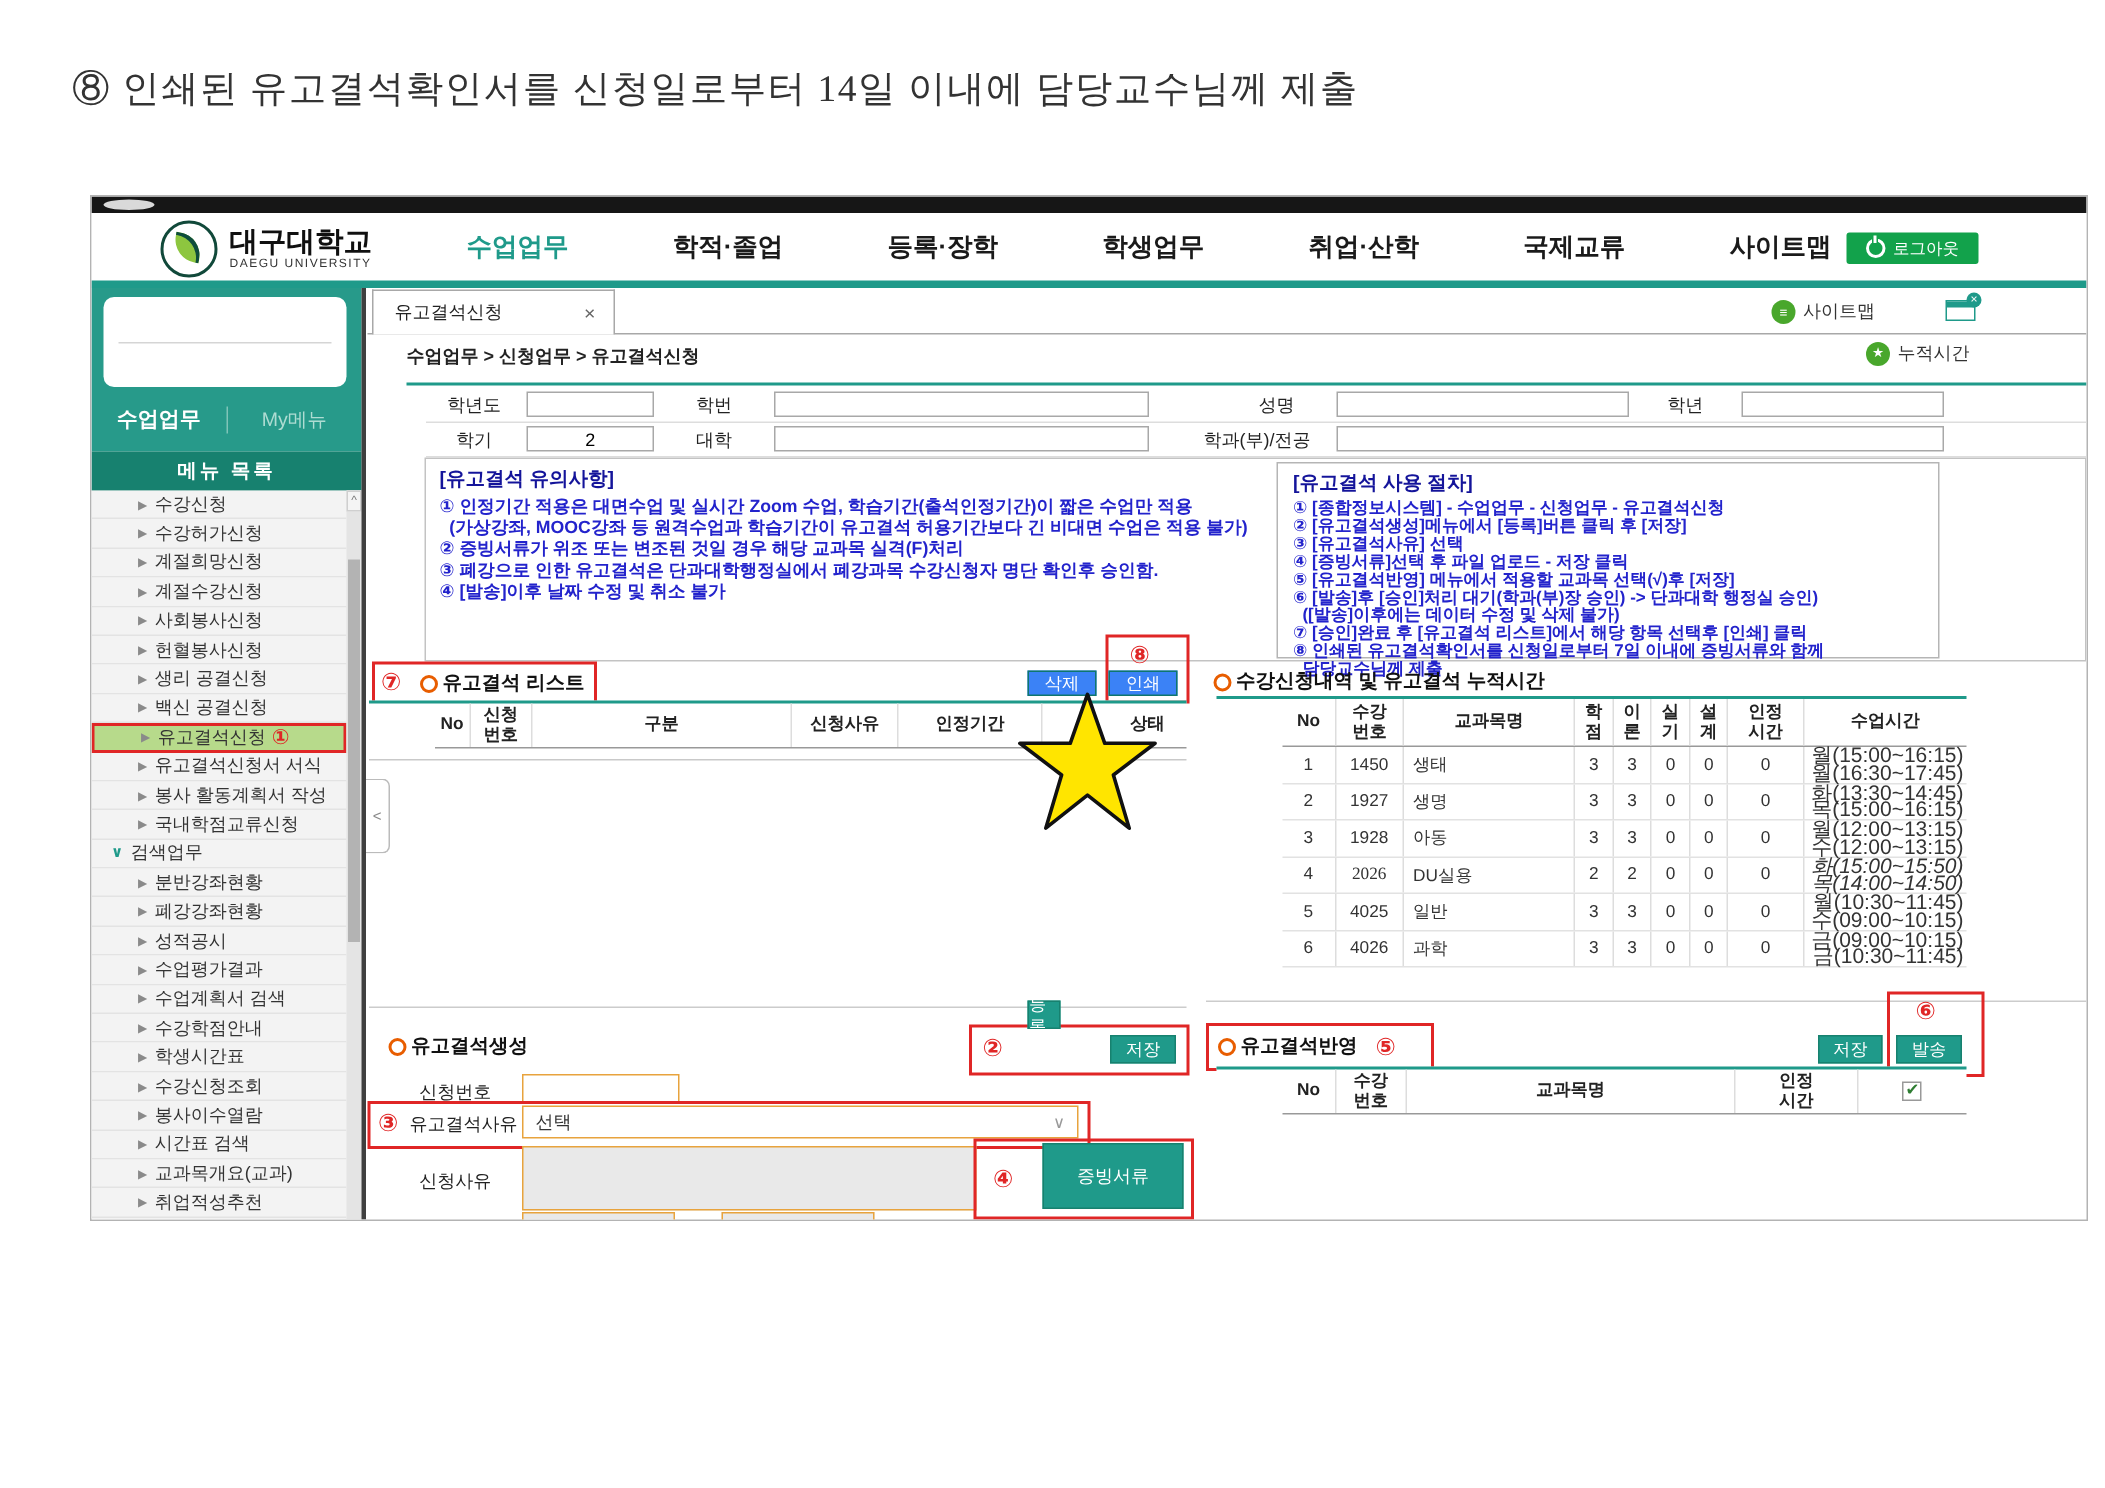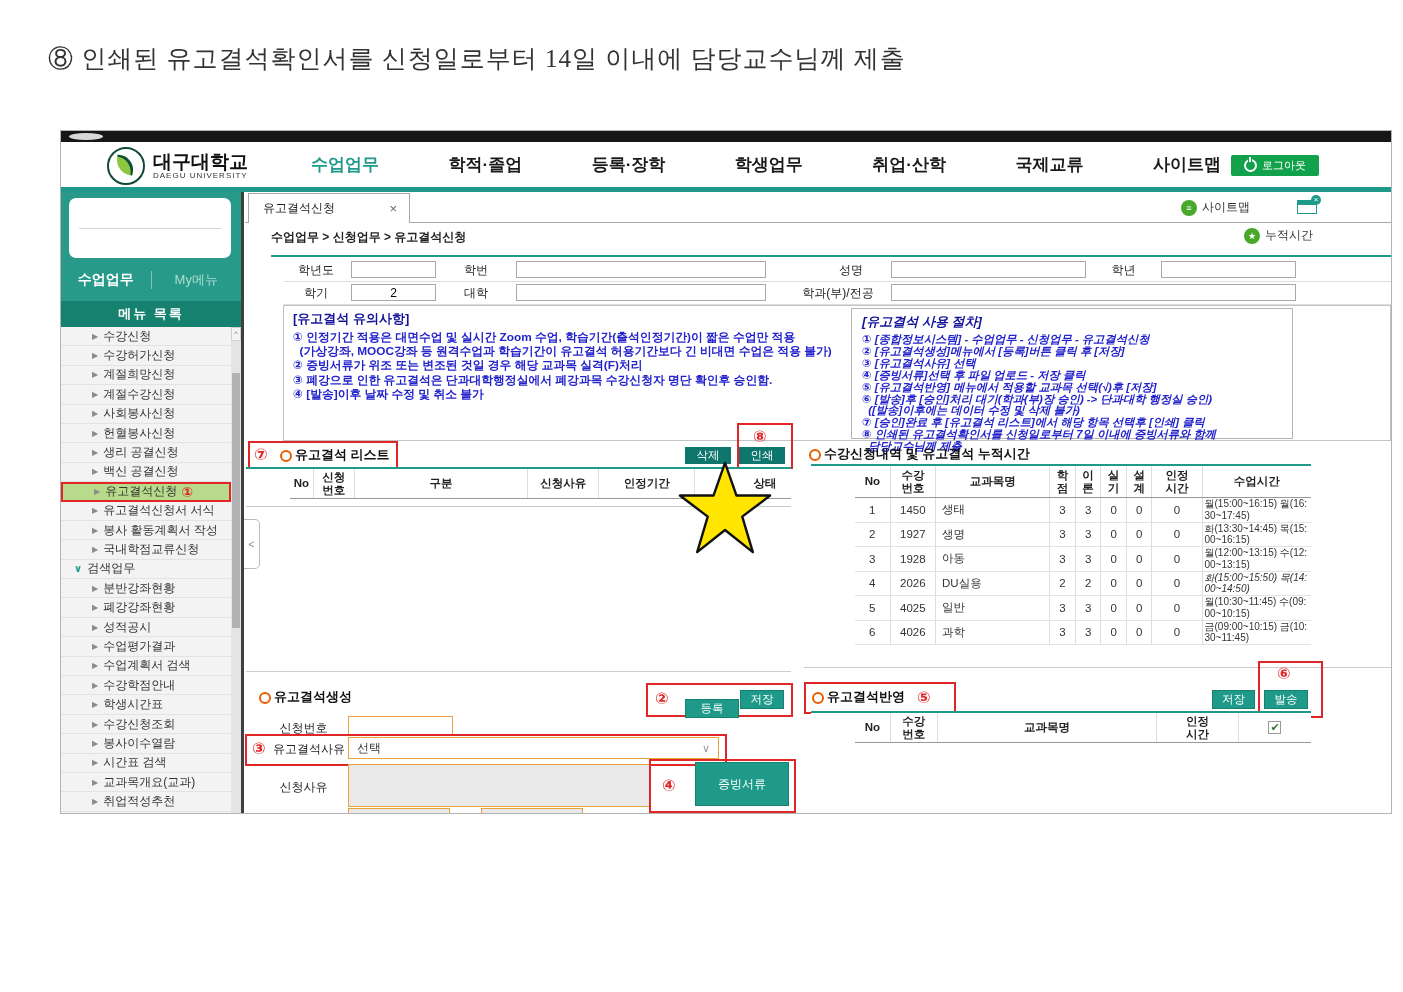--- a/index.html
+++ b/index.html
@@ -74,39 +74,39 @@
   
   .form-row{position:absolute;left:223px;width:1107px;height:23px;border-bottom:1px solid #ddd;}
   .flabel{position:absolute;font-size:12px;color:#222;text-align:center;line-height:22px;}
   .finput{position:absolute;height:17px;border:1px solid #a8a8a8;background:#fff;font-size:12px;padding:0 4px;box-sizing:border-box;}
   .finput.center{text-align:center;}
   
   .notice-outer{position:absolute;left:222px;top:174px;width:1108px;height:136px;border:1px solid #c3c3c3;box-sizing:border-box;background:#fff;}
   .notice-left{position:absolute;left:232px;top:179px;width:552px;}
   .notice-title{font-size:13px;font-weight:bold;color:#14149a;margin-bottom:2px;}
   .notice-line{font-size:11.8px;font-weight:600;color:#2323cc;line-height:14.2px;white-space:pre-wrap;}
-  .notice-rbox{position:absolute;left:790px;top:177px;width:442px;height:131px;border:1px solid #b5b5b5;box-sizing:border-box;font-style:italic;}
+  .notice-rbox{position:absolute;left:790px;top:177px;width:442px;height:131px;border:1px solid #b5b5b5;box-sizing:border-box;}
   .notice-right-inner{position:absolute;left:10px;top:4px;width:425px;}
   .notice-rbox .notice-line{font-size:11.3px;line-height:11.9px;}
   .notice-rbox .notice-title{margin-bottom:3px;}
   
   .sec-bullet{position:absolute;width:8px;height:8px;border-radius:50%;border:2.5px solid #e85d00;background:#fff;}
   .sec-title{position:absolute;font-size:13px;font-weight:bold;color:#111;}
   .red-box{position:absolute;border:2px solid #e02626;pointer-events:none;}
   .badge{position:absolute;color:#e02626;font-size:16px;font-weight:bold;}
   .btn-teal{position:absolute;background:#1f9a8a;color:#fff;font-size:11.5px;display:flex;align-items:center;justify-content:center;border:1px solid #17816f;box-sizing:border-box;cursor:pointer;}
-  .btn-gray{position:absolute;background:#0f766e;color:#fff;font-size:11.5px;display:flex;align-items:center;justify-content:center;border:3px solid #0f766e;box-sizing:border-box;}
+  .btn-gray{position:absolute;background:#3b82f6;color:#fff;font-size:11.5px;display:flex;align-items:center;justify-content:center;border:1px solid #0f766e;box-sizing:border-box;}
   
   .tbl{position:absolute;border-top:2px solid #1f9a8a;box-sizing:border-box;background:#fff;}
   .tr{display:flex;box-sizing:border-box;margin-left:44px;}
   .th{font-size:11.5px;font-weight:bold;text-align:center;white-space:pre-line;line-height:13px;
       display:flex;align-items:center;justify-content:center;box-sizing:border-box;}
   .td{font-size:11.5px;display:flex;align-items:center;justify-content:center;box-sizing:border-box;color:#333;}
   .td.left{justify-content:flex-start;padding-left:6px;}
-  .td.time{justify-content:flex-start;padding:0 2px;font-size:10px;line-height:11.3px;word-break:break-all;text-align:left;}
+  .td.time{justify-content:flex-start;padding:0 2px;font-size:14px;line-height:11.3px;word-break:break-all;text-align:right;}
   .vline{border-left:1px solid #ddd;}
   .hd-row{border-bottom:1px solid #999;}
   .bd-row{border-bottom:1px solid #e2e2e2;}
   .sep{position:absolute;height:1px;background:#ccc;}
   
   .clabel{position:absolute;font-size:12px;color:#222;text-align:center;}
   .cinput{position:absolute;border:1px solid #e8a33d;background:#fff;box-sizing:border-box;font-size:12px;padding:0 5px;}
   .cinput.gray{background:#e9e9e9;}
   .select-box{position:absolute;border:1px solid #e8a33d;background:#fff;box-sizing:border-box;font-size:12px;
       display:flex;align-items:center;padding:0 8px;color:#333;}
@@ -413,21 +413,21 @@
           <div class="td vline left" style="width: 125px;">아동</div>
           <div class="td vline" style="width: 28px;">3</div>
           <div class="td vline" style="width: 28px;">3</div>
           <div class="td vline" style="width: 28px;">0</div>
           <div class="td vline" style="width: 28px;">0</div>
           <div class="td vline" style="width: 55px;">0</div>
           <div class="td vline time" style="width: 120px;">월(12:00~13:15) 수(12:00~13:15)</div>
         </div>
         <div class="tr bd-row" style="height: 24.5px;">
           <div class="td" style="width: 38px;">4</div>
-          <div class="td vline" style="width: 50px;">2026</div>
+          <div class="td vline" style="width: 50px; font-family: Liberation Serif, serif;">2026</div>
           <div class="td vline left" style="width: 125px;">DU실용</div>
           <div class="td vline" style="width: 28px;">2</div>
           <div class="td vline" style="width: 28px;">2</div>
           <div class="td vline" style="width: 28px;">0</div>
           <div class="td vline" style="width: 28px;">0</div>
           <div class="td vline" style="width: 55px;">0</div>
           <div class="td vline time" style="width: 120px; font-style: italic;">화(15:00~15:50) 목(14:00~14:50)</div>
         </div>
         <div class="tr bd-row" style="height: 24.5px;">
           <div class="td" style="width: 38px;">5</div>
@@ -452,21 +452,21 @@
           <div class="td vline time" style="width: 120px;">금(09:00~10:15) 금(10:30~11:45)</div>
         </div>
       </div>
   </div>
 
   <div class="sep" style="left:185px;top:540px;width:545px;"></div>
   <span class="sec-bullet" style="left:198px;top:561px;"></span>
   <div class="sec-title" style="left:213px;top:557px;">유고결석생성</div>
   <div class="red-box" style="left:585px;top:552px;width:143px;height:30px;"></div>
   <div class="badge" style="left:594px;top:558px;">②</div>
-  <div class="btn-teal" style="left:624px;top:568px;width:54px;height:19px;">등록</div>
+  <div class="btn-teal" style="left:624px;top:536px;width:22px;height:19px;">등록</div>
   <div class="btn-teal" style="left:679px;top:559px;width:44px;height:19px;">저장</div>
 
   <div class="clabel" style="left:205px;top:589px;width:75px;">신청번호</div>
   <input class="cinput" style="left: 287px; top: 585px; width: 105px; height: 20px;" value="">
 
   <div class="red-box" style="left:184px;top:603px;width:478px;height:28px;"></div>
   <div class="badge" style="left:191px;top:608px;">③</div>
   <div class="clabel" style="left:208px;top:610px;width:80px;">유고결석사유</div>
   <div class="select-box" style="left:287px;top:606px;width:371px;height:22px;">
     <span>선택</span>

